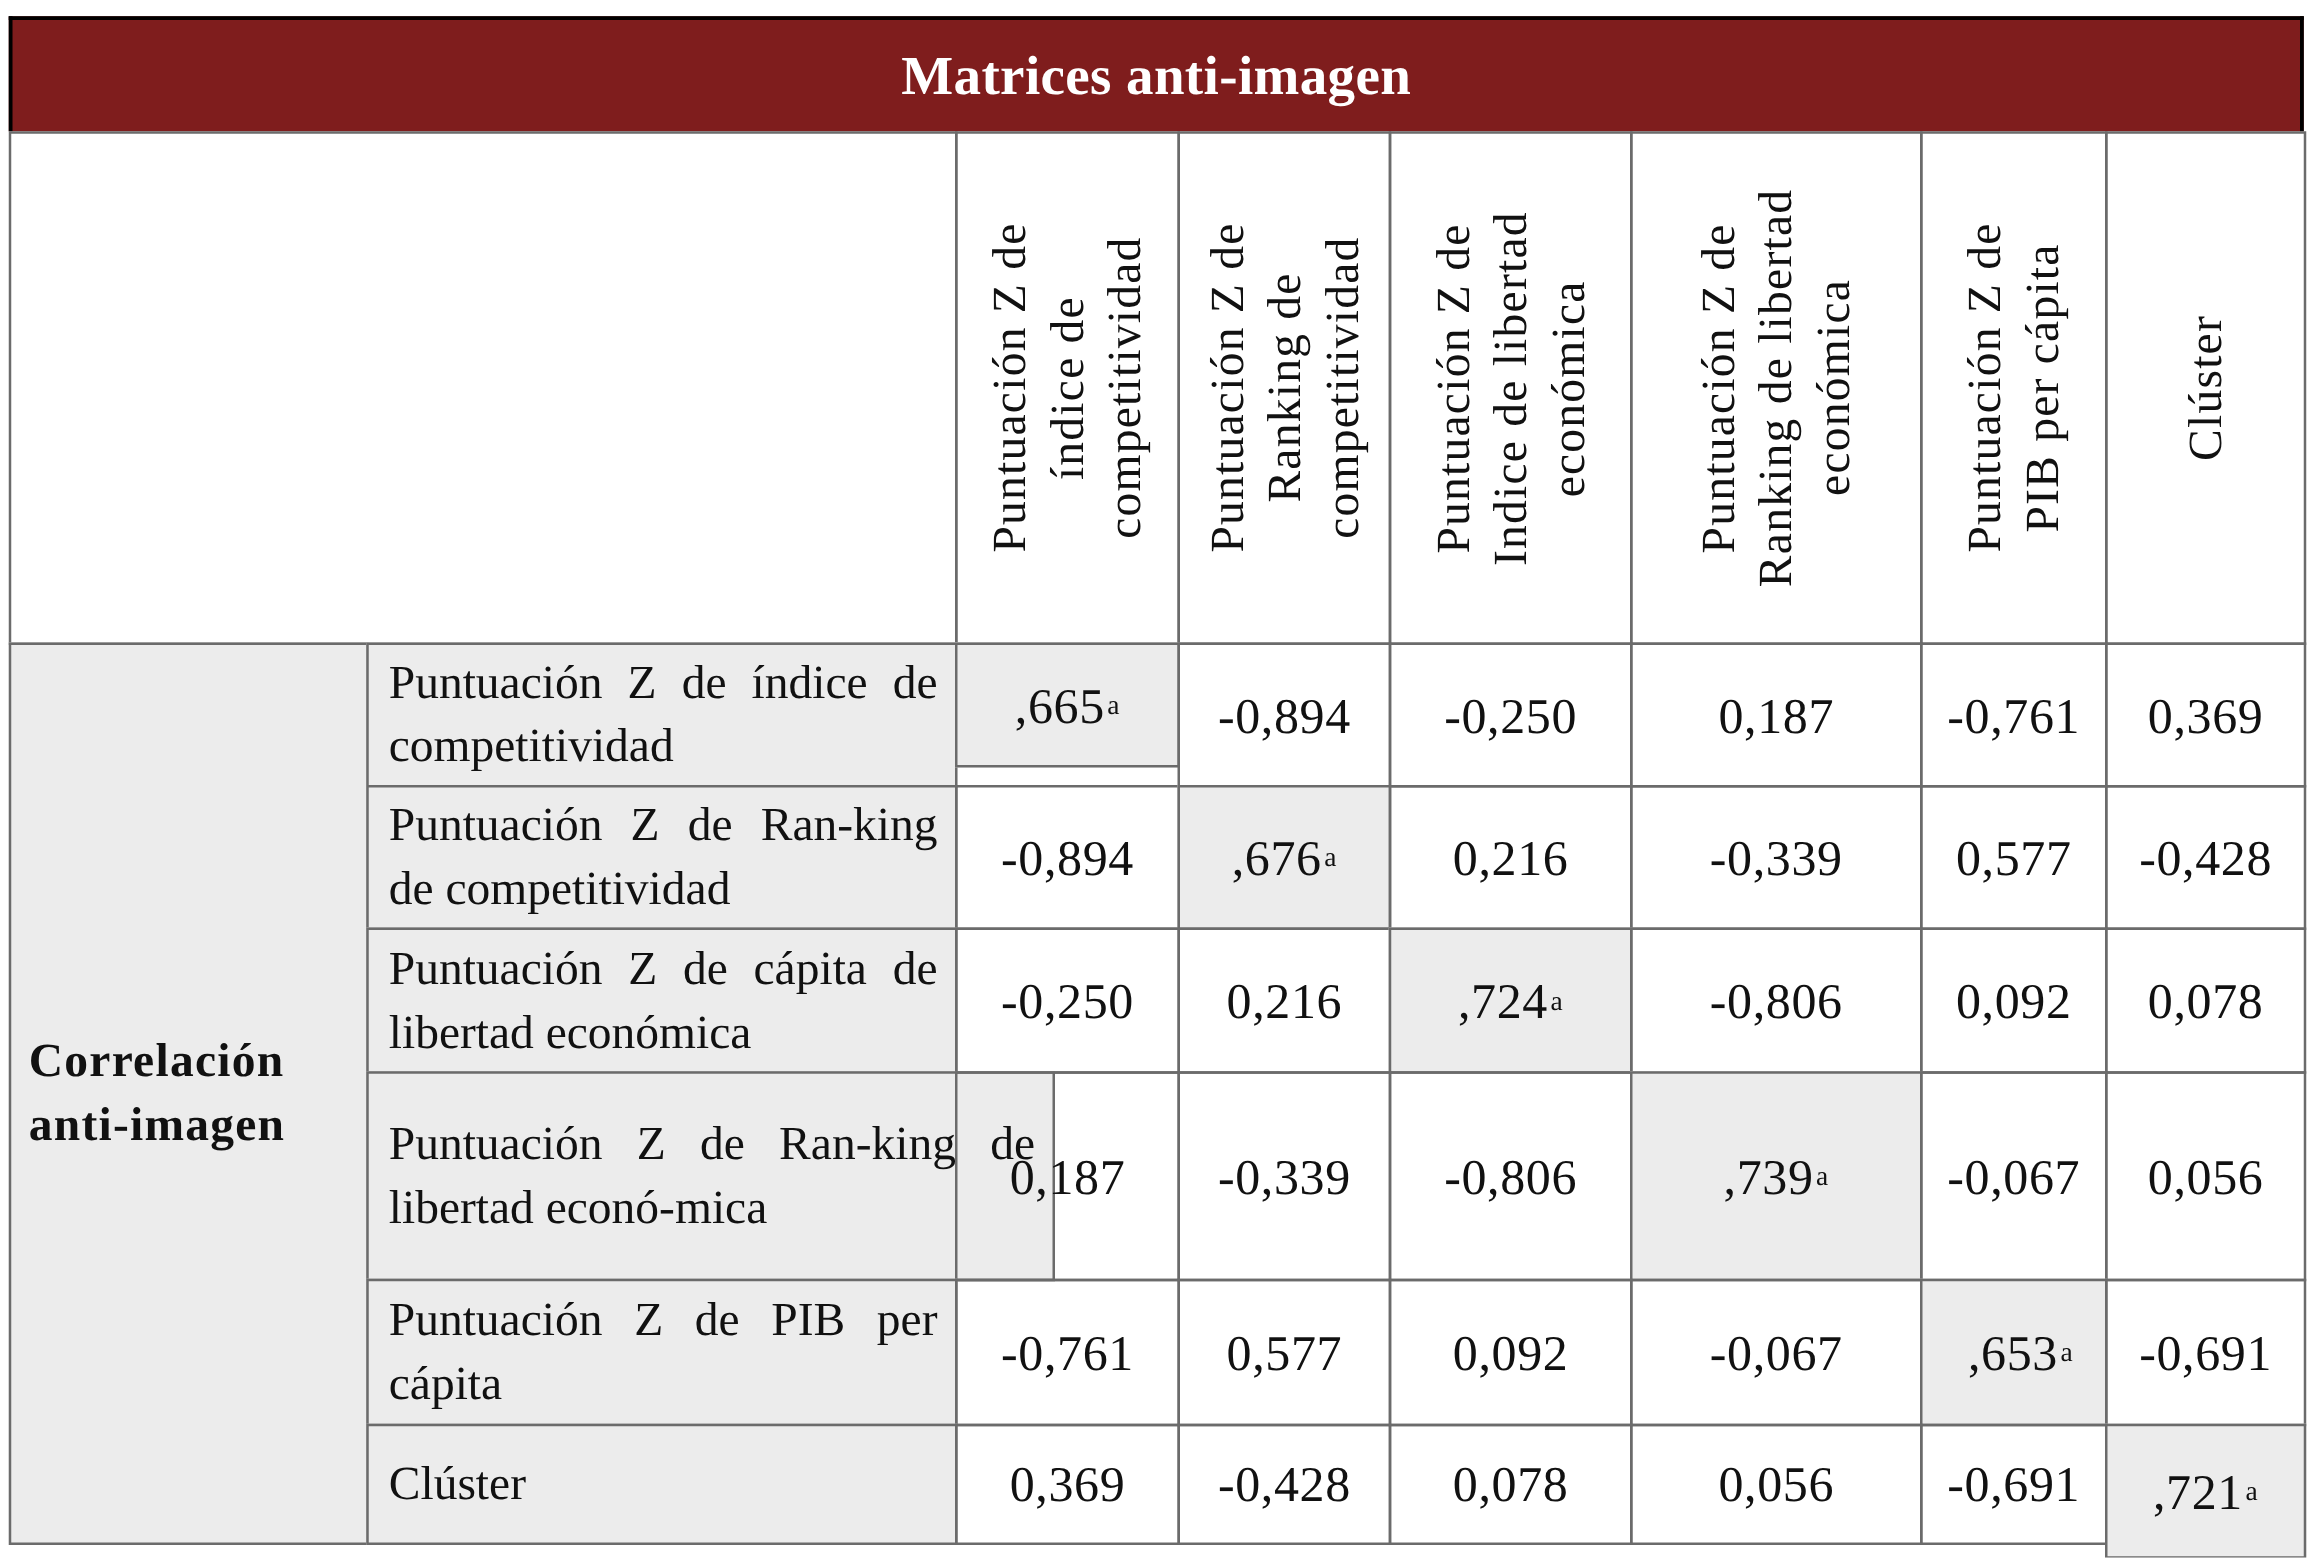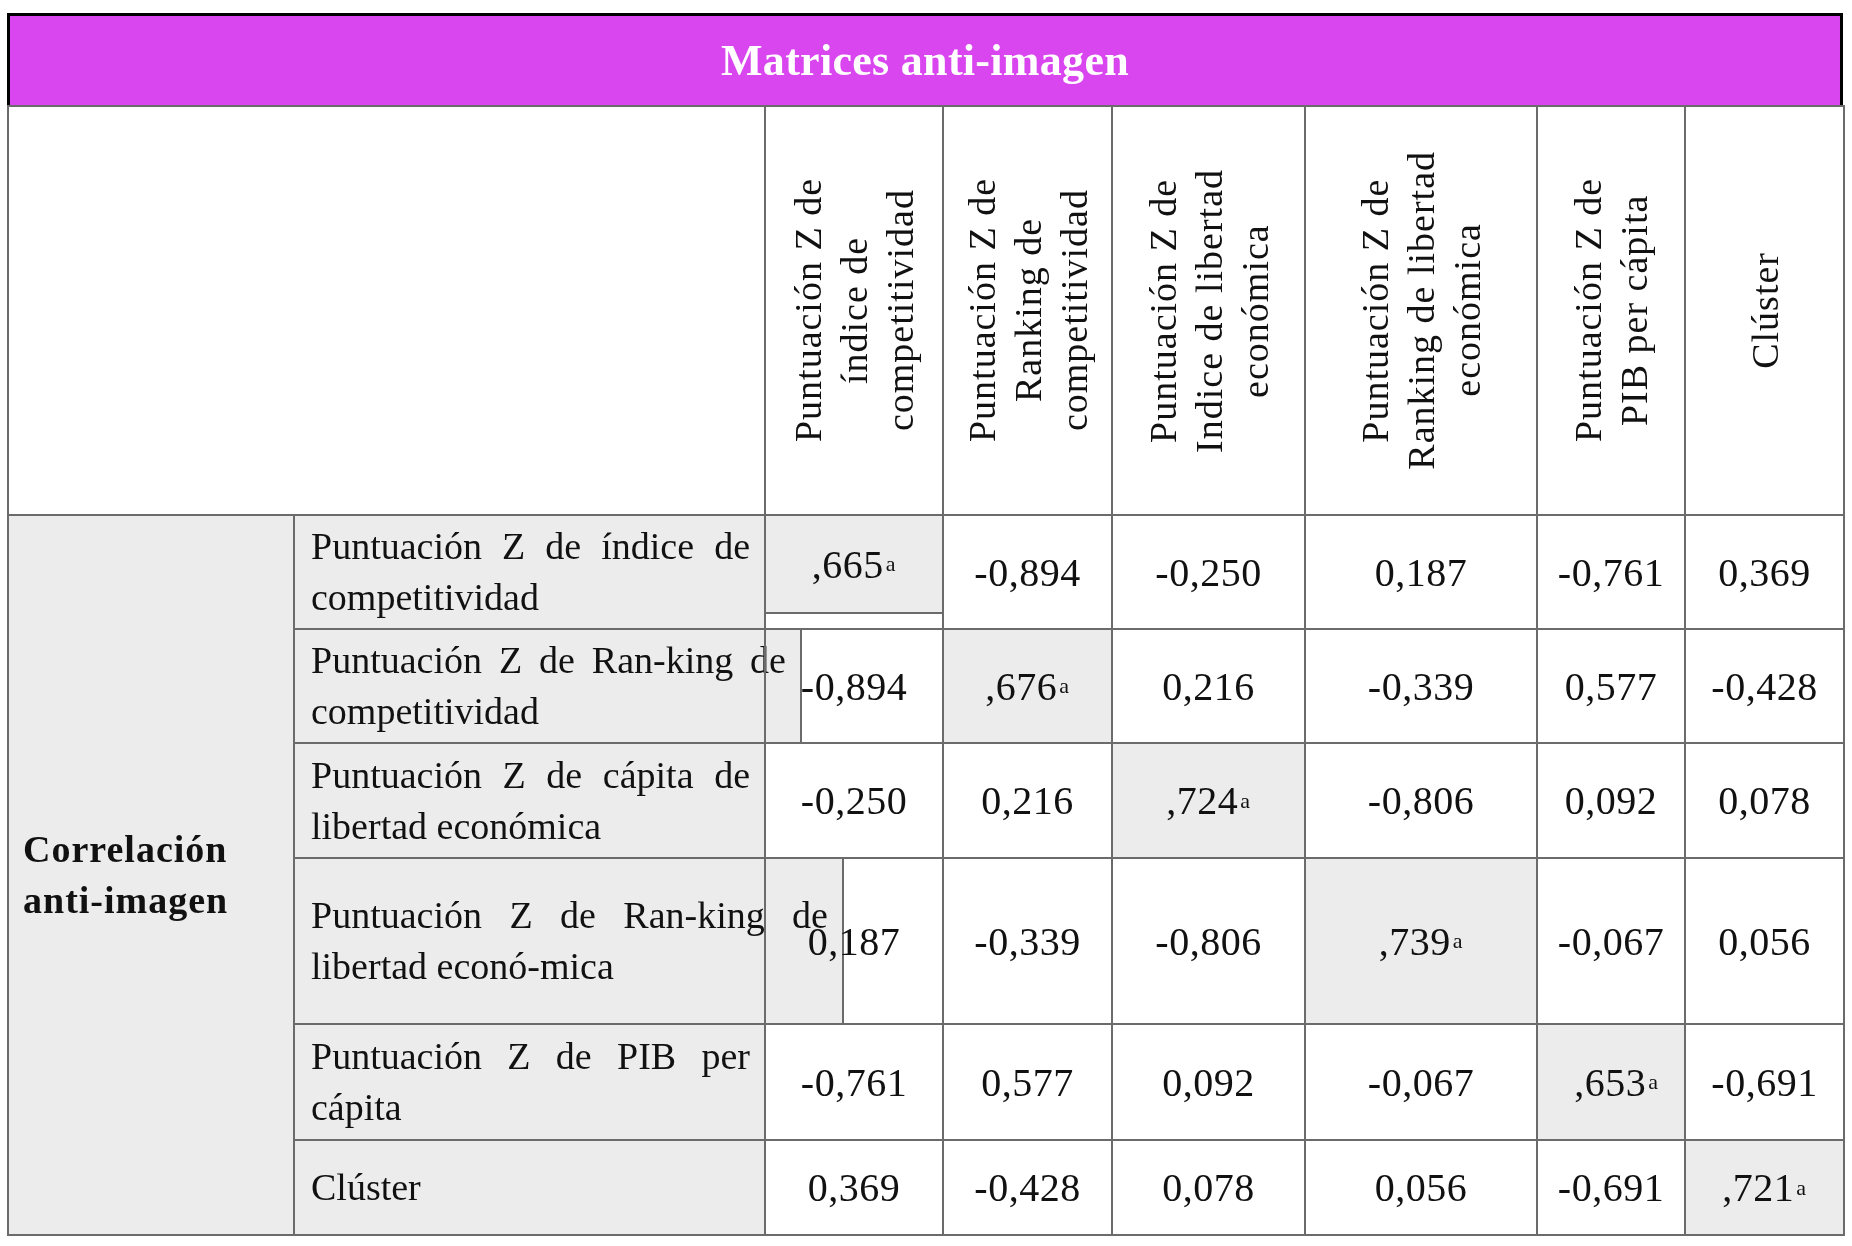--- a/index.html
+++ b/index.html
@@ -1,19 +1,19 @@
 <!DOCTYPE html>
 <html><head>
   <meta charset="utf-8">
   <style>
     html, body { margin: 0; padding: 0; background: #ffffff; }
     body { width: 1852px; height: 1246px; position: relative; overflow: hidden;
            font-family: "Liberation Serif", "DejaVu Serif", serif; color: #111; }
     .title-band { position: absolute; left: 7px; top: 13px; width: 1836px; height: 92px;
-      background: #d946ef; border-top: 3px solid #000; border-left: 3px solid #000; border-right: 3px solid #000;
+      background: #7f1d1d; border-top: 3px solid #000; border-left: 3px solid #000; border-right: 3px solid #000;
       box-sizing: border-box; display: flex; align-items: center; justify-content: center; }
     .title-text { color: #fff; font-weight: bold; font-size: 44px; letter-spacing: 0.3px; }
     .grid { position: absolute; left: 7px; top: 105px; }
     .cell { position: absolute; box-sizing: border-box; border: 2px solid #6b6b6b;
       display: flex; align-items: center; justify-content: center; }
     .shade { background: #ececec; }
     .num { font-size: 40px; letter-spacing: 0.5px; }
     .num sup { font-size: 22px; vertical-align: 14px; margin-left: 2px; }
     .rowlabel { justify-content: flex-start; padding: 0 14px 0 16px; font-size: 38px; line-height: 51px; text-align: justify; }
     .grouplabel { justify-content: flex-start; padding-left: 14px; font-size: 38px; line-height: 51px; letter-spacing: 1px; font-weight: bold; }
@@ -75,21 +75,21 @@
     </div>
     <div class="cell num" style="left: 1297px; top: 409px; width: 234px; height: 116px;">
       <span>0,187</span>
     </div>
     <div class="cell num" style="left: 1529px; top: 409px; width: 150px; height: 116px;">
       <span>-0,761</span>
     </div>
     <div class="cell num" style="left: 1677px; top: 409px; width: 161px; height: 116px;">
       <span>0,369</span>
     </div>
-    <div class="cell shade rowlabel" style="left: 286px; top: 523px; width: 509px; height: 116px;">
+    <div class="cell shade rowlabel" style="left: 286px; top: 523px; width: 473px; height: 116px;">
       <span>Puntuación Z de Ran-king de competitividad</span>
     </div>
     <div class="cell num" style="left: 757px; top: 523px; width: 180px; height: 116px;">
       <span>-0,894</span>
     </div>
     <div class="cell shade num" style="left: 935px; top: 523px; width: 171px; height: 116px;">
       <span>,676</span>
       <sup>a</sup>
     </div>
     <div class="cell num" style="left: 1104px; top: 523px; width: 195px; height: 116px;">
@@ -181,17 +181,17 @@
     </div>
     <div class="cell num" style="left: 1104px; top: 1034px; width: 195px; height: 97px;">
       <span>0,078</span>
     </div>
     <div class="cell num" style="left: 1297px; top: 1034px; width: 234px; height: 97px;">
       <span>0,056</span>
     </div>
     <div class="cell num" style="left: 1529px; top: 1034px; width: 150px; height: 97px;">
       <span>-0,691</span>
     </div>
-    <div class="cell shade num" style="left: 1677px; top: 1034px; width: 161px; height: 97px;">
+    <div class="cell shade num" style="left: 1677px; top: 1034px; width: 161px; height: 108px;">
       <span>,721</span>
       <sup>a</sup>
     </div>
   </div>
 
 </body></html>

